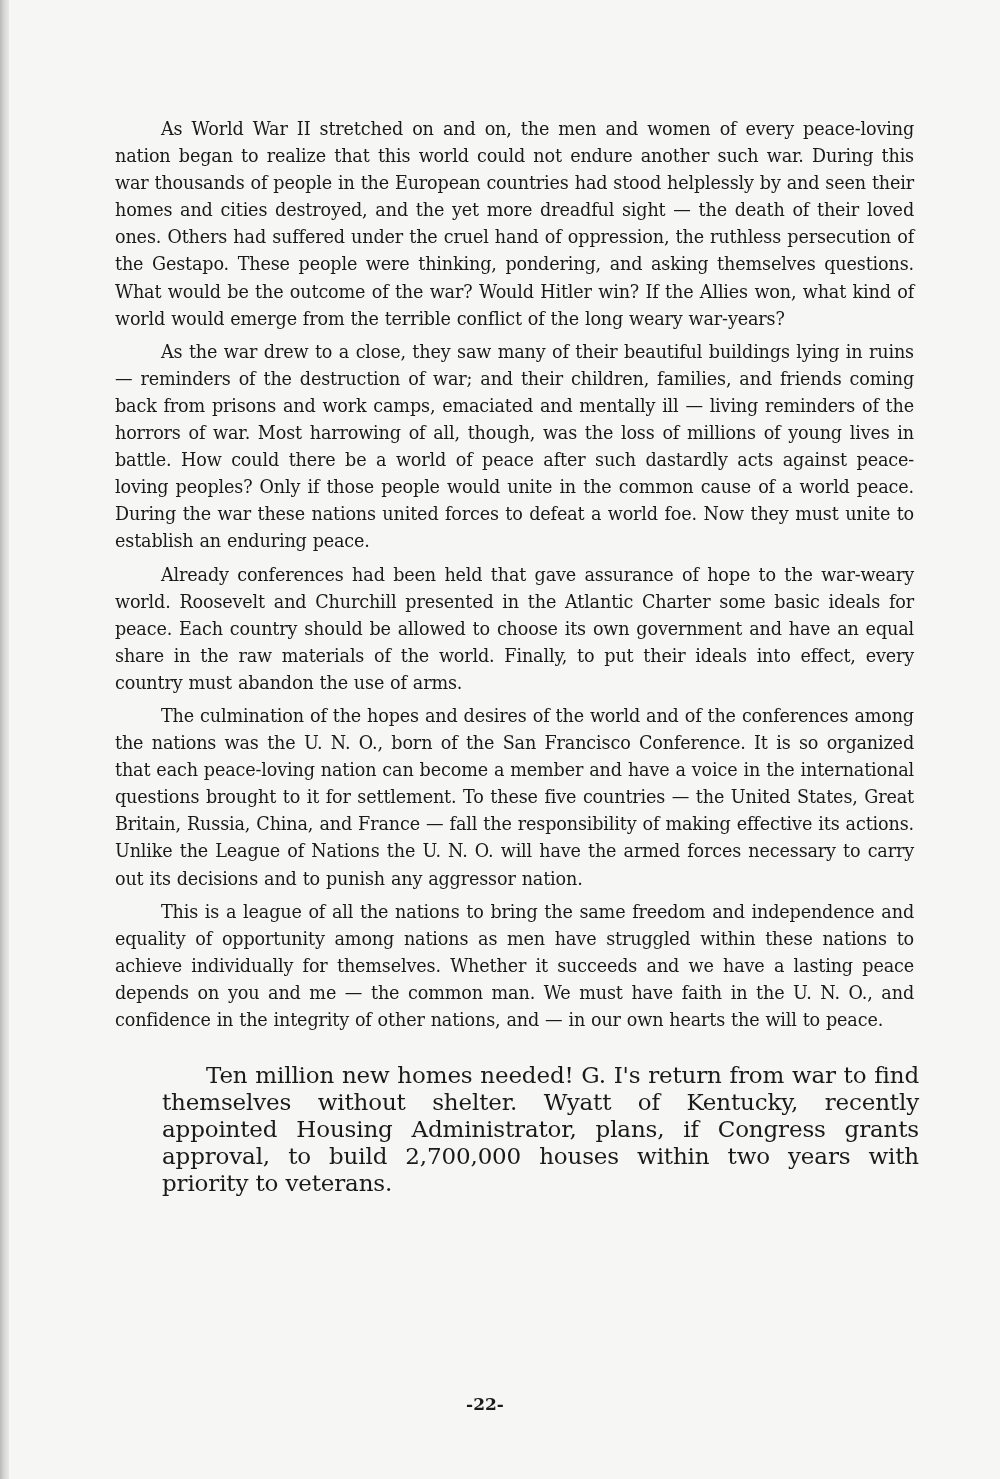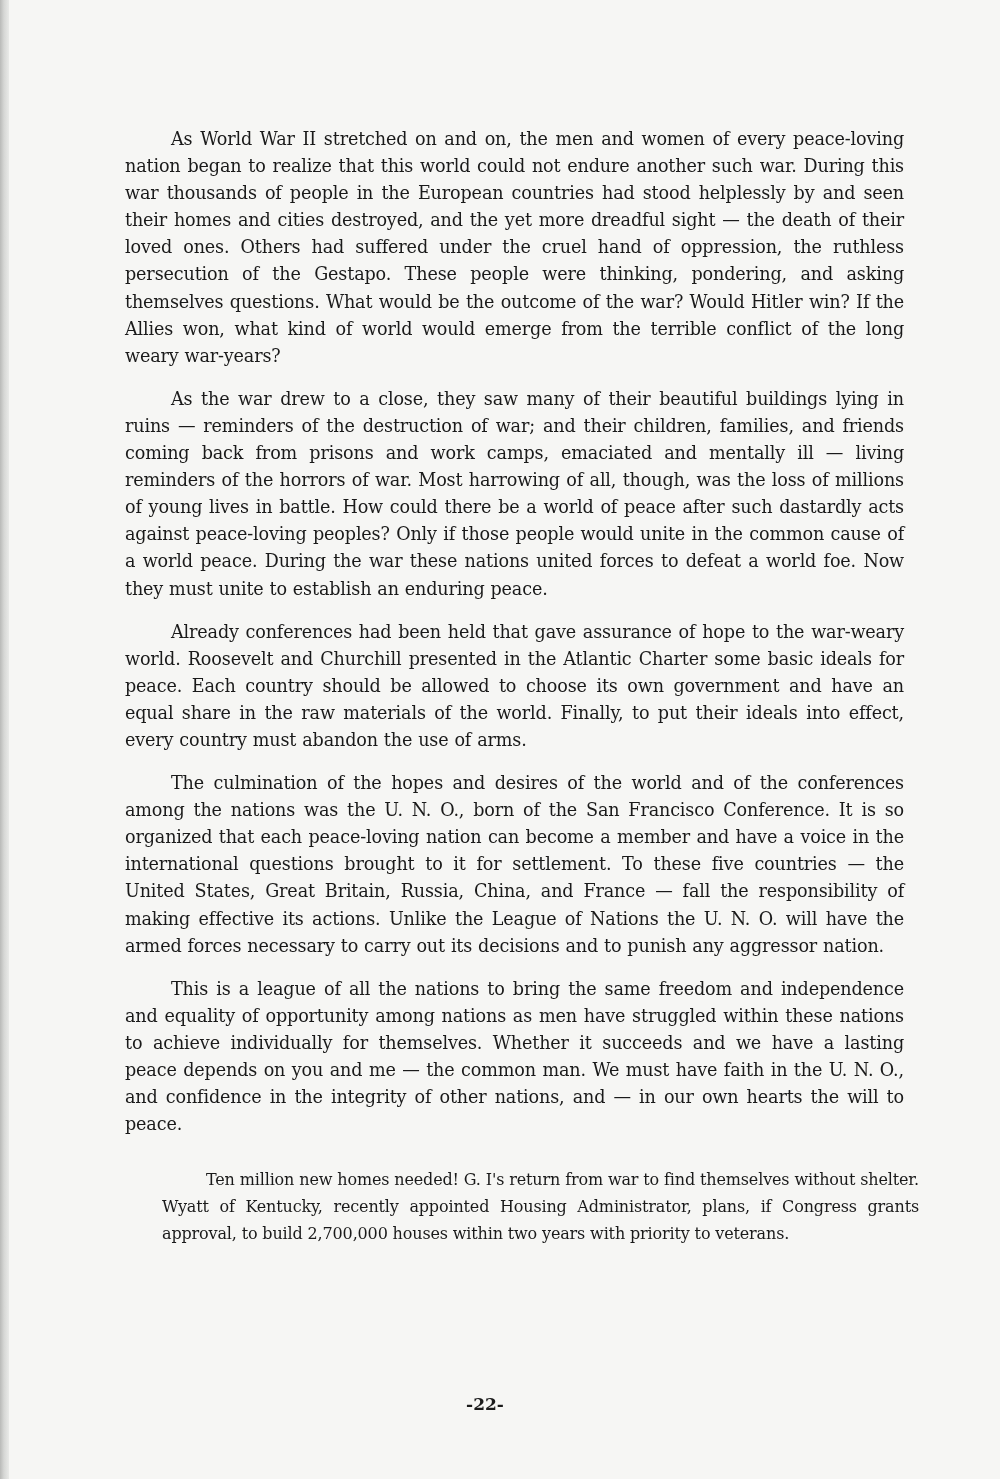--- a/index.html
+++ b/index.html
@@ -23,21 +23,21 @@
       height: 1479px;
       background: linear-gradient(to right, #b9bab8 0px, #d6d7d5 4px, #e9eae8 9px);
     }
     .page {
       position: absolute;
       left: 109px;
       top: 110px;
       width: 811px;
     }
     .para {
-      margin: 16px;
+      margin: 6px;
       font-size: 17.6px;
       line-height: 27.1px;
       text-align: justify;
       text-indent: 46px;
       letter-spacing: -0.15px;
       word-spacing: 0.5px;
       hyphens: manual;
     }
     .question {
       margin: 0;
@@ -46,21 +46,21 @@
       line-height: 27.1px;
       text-align: justify;
       text-indent: 46px;
       letter-spacing: -0.15px;
     }
     .news-item {
       margin: 8px;
       margin-top: 28px;
       margin-left: 53px;
       width: 757px;
-      font-size: 16px;
+      font-size: 23px;
       line-height: 27.1px;
       text-align: justify;
       text-indent: 44px;
       letter-spacing: -0.15px;
     }
     .page-number {
       position: absolute;
       left: 0;
       width: 970px;
       top: 1394px;

